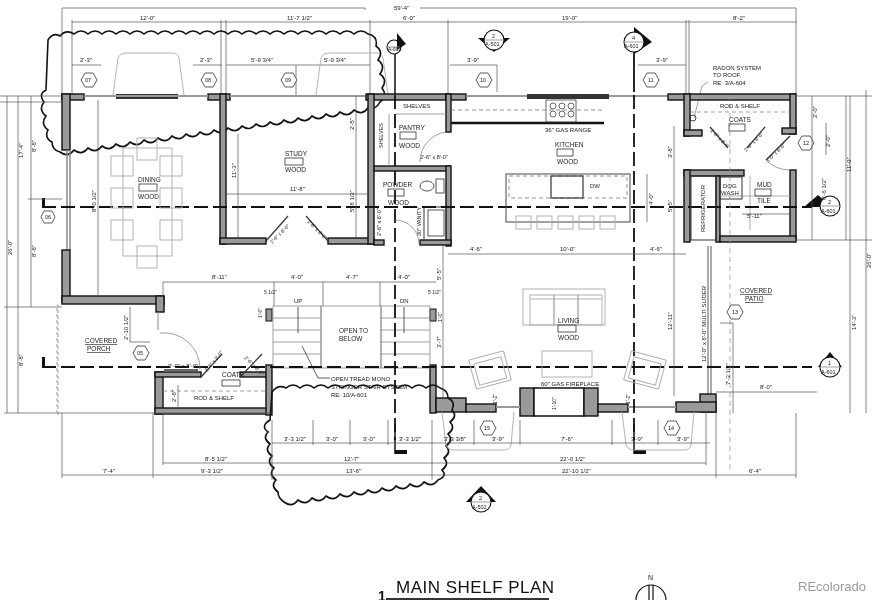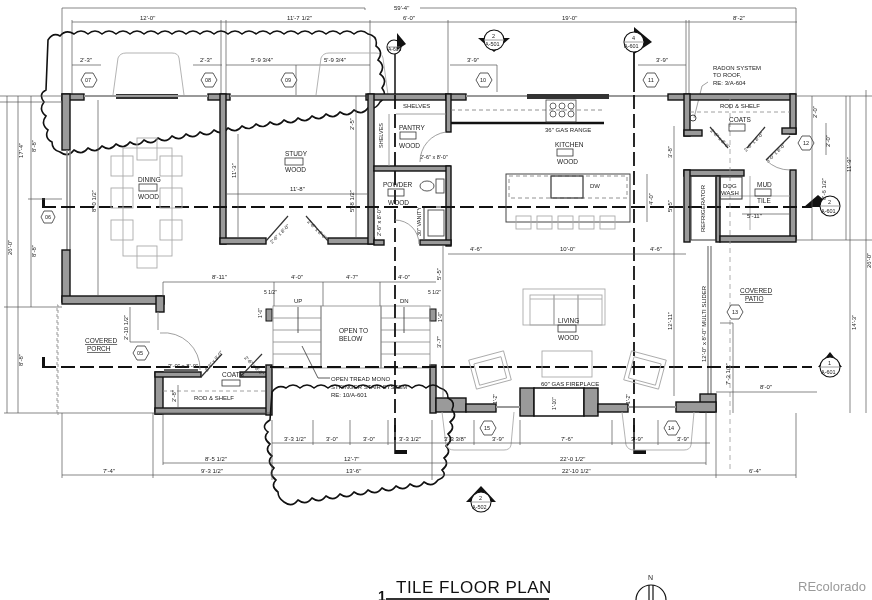--- a/index.html
+++ b/index.html
@@ -535,15 +535,15 @@
 
   <g>
     <text class="t" style="font-size:7px" x="648" y="580">N</text>
     <path d="M636,600 A15,15 0 0 1 666,600" fill="none" stroke="#111" stroke-width="1.2"></path>
     <line stroke="#111" stroke-width="1.2" x1="649" y1="585" x2="649" y2="600"></line>
     <line stroke="#111" stroke-width="1.2" x1="653" y1="585" x2="653" y2="600"></line>
   </g>
 </svg>
 
 <div class="title-num">1</div>
-<div class="title">TILE FLOOR PLAN</div>
+<div class="title">MAIN SHELF PLAN</div>
 <div class="title-underline"></div>
 <div class="watermark">REcolorado</div>
 
 </body></html>

